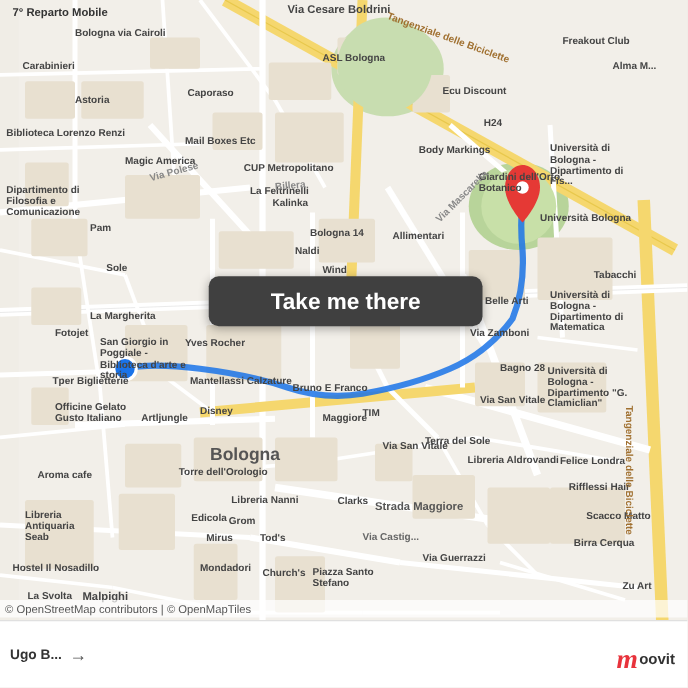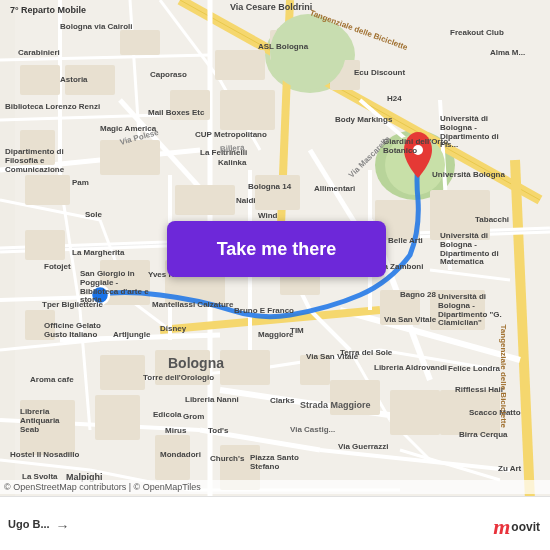--- a/index.html
+++ b/index.html
@@ -19,22 +19,22 @@
       background-color: #e8e0d8;
       overflow: hidden;
     }
 
     
     #cta-button {
       position: absolute;
       left: 167px;
       top: 221px;
       width: 219px;
-      height: 56px;
-      background-color: #6d28d9;
+      height: 40px;
+      background-color: #404040;
       color: white;
       border: none;
       border-radius: 8px;
       font-size: 18px;
       font-weight: bold;
       cursor: pointer;
       display: flex;
       align-items: center;
       justify-content: center;
       box-shadow: 0 2px 8px rgba(0,0,0,0.3);

